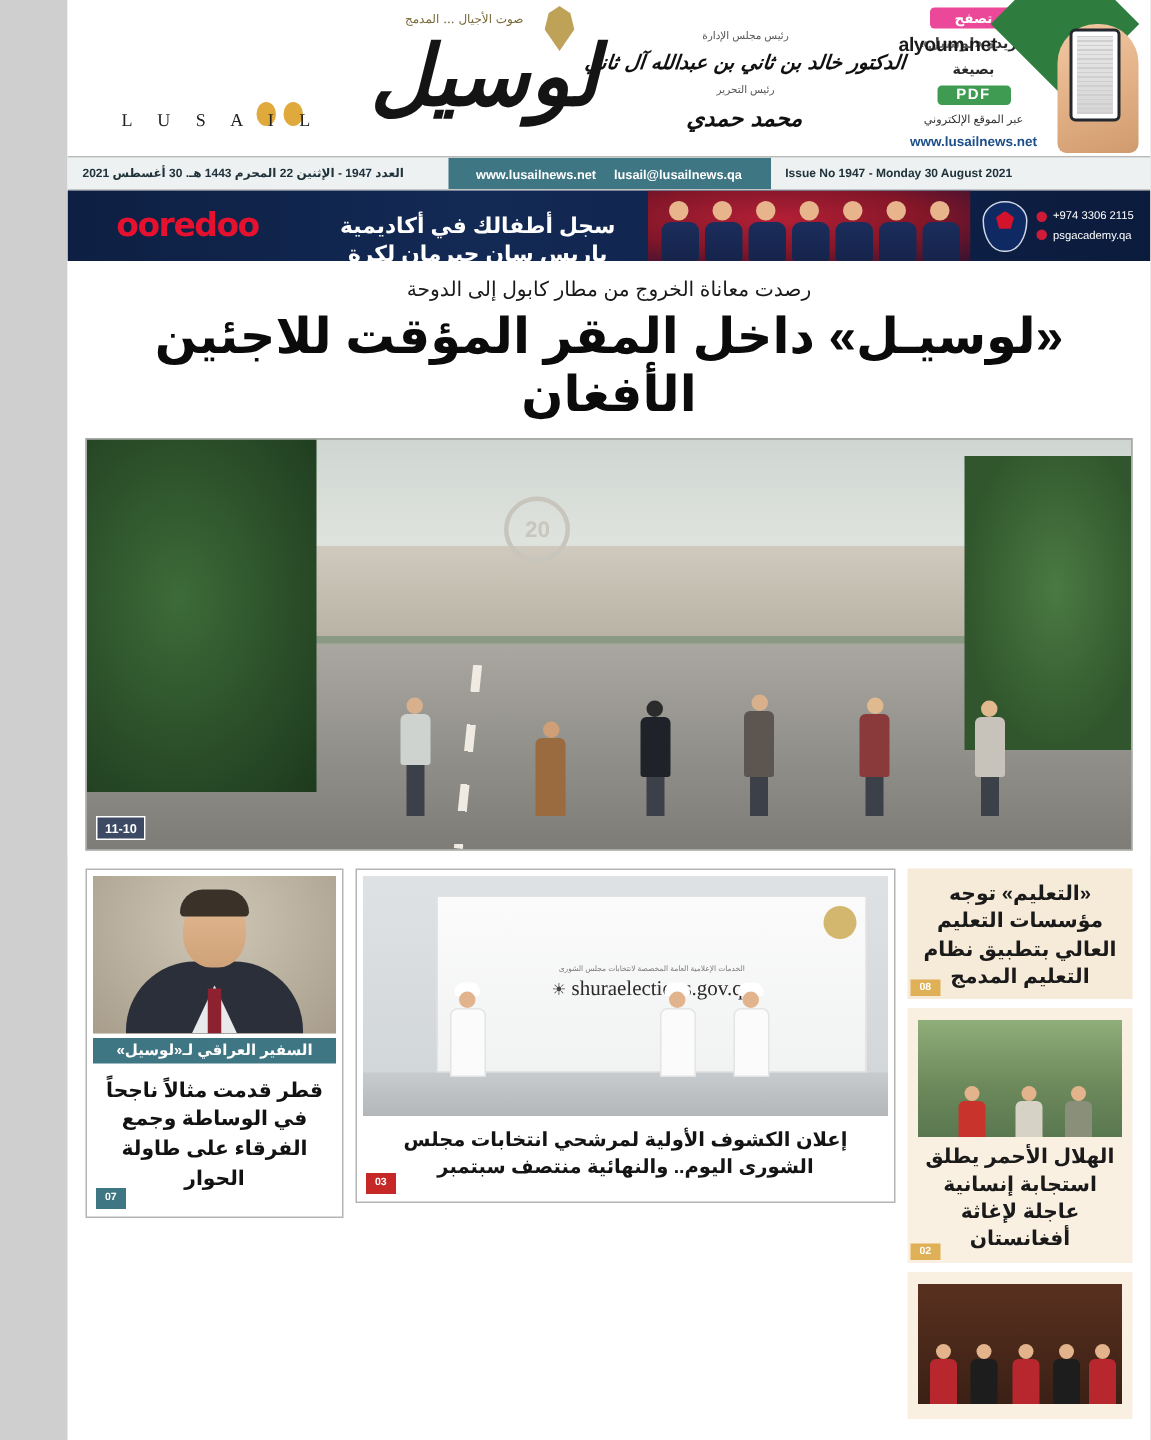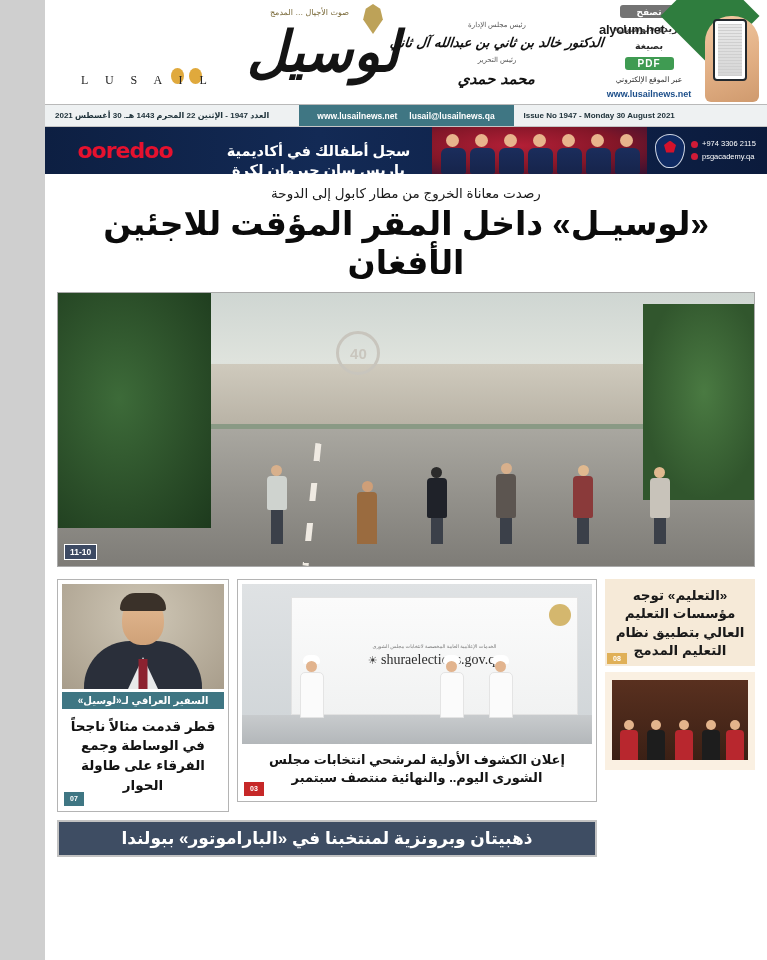--- a/index.html
+++ b/index.html
@@ -44,21 +44,21 @@
     overflow: hidden;
   }
   .pdf-promo-text {
     flex: 1;
     text-align: center;
     display: flex; flex-direction: column;
     align-items: center; justify-content: space-between;
     padding: 2px 0 3px 0;
   }
   .pdf-btn-top {
-    background: #737373; color: #fff;
+    background: #ec4899; color: #fff;
     font-size: 9px; font-weight: bold;
     border-radius: 3px; padding: 1.5px 16px;
     letter-spacing: .3px;
   }
   .pdf-line { font-size: 9.5px; color: #2a2a2a; font-weight: bold; line-height: 1.25; }
   .pdf-badge {
     background: #3f9b52; color: #fff; font-size: 10px;
     font-weight: bold; border-radius: 3px; padding: 1px 13px;
     letter-spacing: 1px;
   }
@@ -509,21 +509,21 @@
     <div class="lead">
       <div class="kicker">رصدت معاناة الخروج من مطار كابول إلى الدوحة</div>
       <div class="headline">«لوسيـل» داخل المقر المؤقت للاجئين الأفغان</div>
 
       <div class="lead-photo">
         <div class="sky"></div>
         <div class="wall"></div>
         <div class="road"></div>
         <div class="tree-l"></div>
         <div class="tree-r"></div>
-        <div class="sign20">40</div>
+        <div class="sign20">20</div>
         <div class="fig" style="left:30%">
             <div class="h" style="background:#d8b08c"></div>
             <div class="t" style="height:34px;background:#cfd3cf"></div>
             <div class="l" style="height:34px"></div>
           </div>
         <div class="fig" style="left:43%">
             <div class="h" style="background:#cf9f78"></div>
             <div class="t" style="height:52px;background:#9a6b3f;border-radius:4px 4px 0 0"></div>
           </div>
         <div class="fig" style="left:53%">
@@ -549,20 +549,38 @@
         <div class="photo-badge">11-10</div>
       </div>
     </div>
 
     <div class="mid">
 
       <div class="rail">
         <div class="rail-card">
           <div class="rail-title">«التعليم» توجه مؤسسات التعليم العالي بتطبيق نظام التعليم المدمج</div>
           <div class="pg-badge">08</div>
+        </div>
+        <div class="rail-card plain">
+          <div class="rail-photo aid">
+            <div class="rp-fig" style="left:20%">
+                <div class="h"></div>
+                <div class="t" style="background:#c8342c"></div>
+              </div>
+            <div class="rp-fig" style="left:48%">
+                <div class="h"></div>
+                <div class="t" style="background:#d6d2c6"></div>
+              </div>
+            <div class="rp-fig" style="left:72%">
+                <div class="h"></div>
+                <div class="t" style="background:#8a8f7a"></div>
+              </div>
+          </div>
+          <div class="rail-title">الهلال الأحمر يطلق استجابة إنسانية عاجلة لإغاثة أفغانستان</div>
+          <div class="pg-badge">02</div>
         </div>
         <div class="rail-card plain">
           <div class="rail-photo team">
             <div class="rp-fig" style="left:6%">
                 <div class="h"></div>
                 <div class="t" style="background:#b8272e;height:30px"></div>
               </div>
             <div class="rp-fig" style="left:26%">
                 <div class="h"></div>
                 <div class="t" style="background:#1d1d1d;height:30px"></div>

